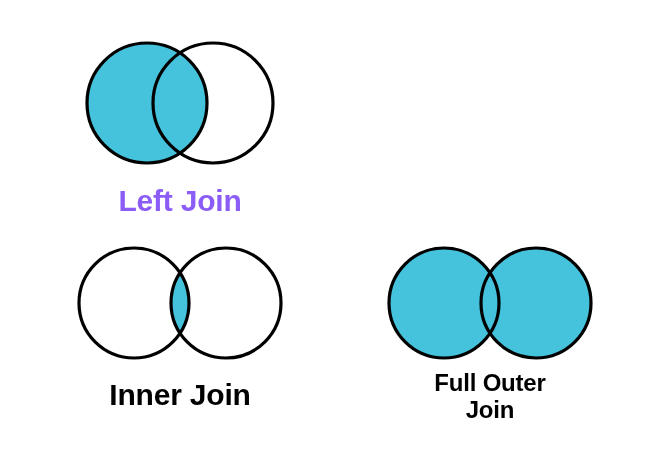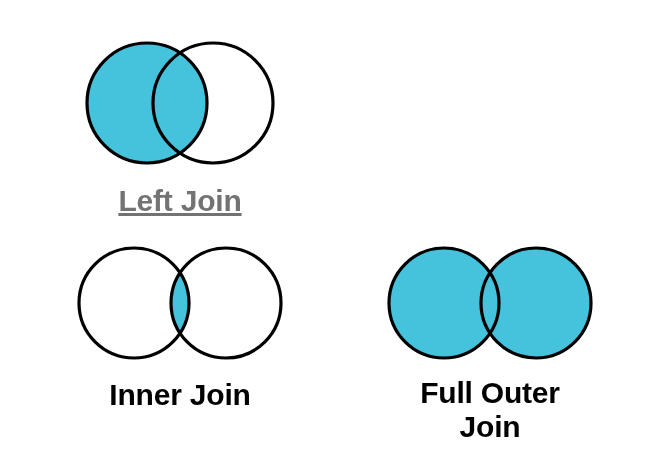--- a/index.html
+++ b/index.html
@@ -42,21 +42,21 @@
 
   
   #panel-left-join   { left: 40px;  top: 38px;  width: 280px; }
   #panel-right-join  { left: 350px; top: 38px;  width: 280px; }
   #panel-inner-join  { left: 40px;  top: 244px; width: 280px; }
   #panel-full-outer  { left: 350px; top: 244px; width: 280px; }
 
   #panel-left-join  .panel-label,
   #panel-right-join .panel-label { font-size: 30px; margin-top: 16px; }
   #panel-inner-join .panel-label { font-size: 30px; margin-top: 16px; }
-  #panel-full-outer .panel-label { font-size: 30px; margin-top: 14px; }
+  #panel-full-outer .panel-label { font-size: 24px; margin-top: 8px; }
 
   .venn-outline {
     fill: none;
     stroke: #000000;
     stroke-width: 3.2;
   }
   .venn-region {
     stroke: none;
   }
 </style>
@@ -74,21 +74,21 @@
         <clipPath id="clip-lj-right">
             <circle cx="148" cy="65" r="60"></circle>
           </clipPath>
       </defs>
 
       <circle class="venn-region" cx="82" cy="65" r="60" fill="#45C3DC"></circle>
 
       <circle class="venn-outline" cx="82" cy="65" r="60" stroke="#000000"></circle>
       <circle class="venn-outline" cx="148" cy="65" r="60" stroke="#000000"></circle>
     </svg>
-    <div class="panel-label" style="color: #737373; text-decoration: underline;">Left Join</div>
+    <div class="panel-label" style="color: #8b5cf6;">Left Join</div>
   </div>
 
 
   <div class="panel" id="panel-inner-join">
     <svg class="panel-venn" width="230" height="118" viewBox="0 0 230 118">
       <defs>
         <clipPath id="clip-ij-left">
             <circle cx="69" cy="59" r="55"></circle>
           </clipPath>
       </defs>

